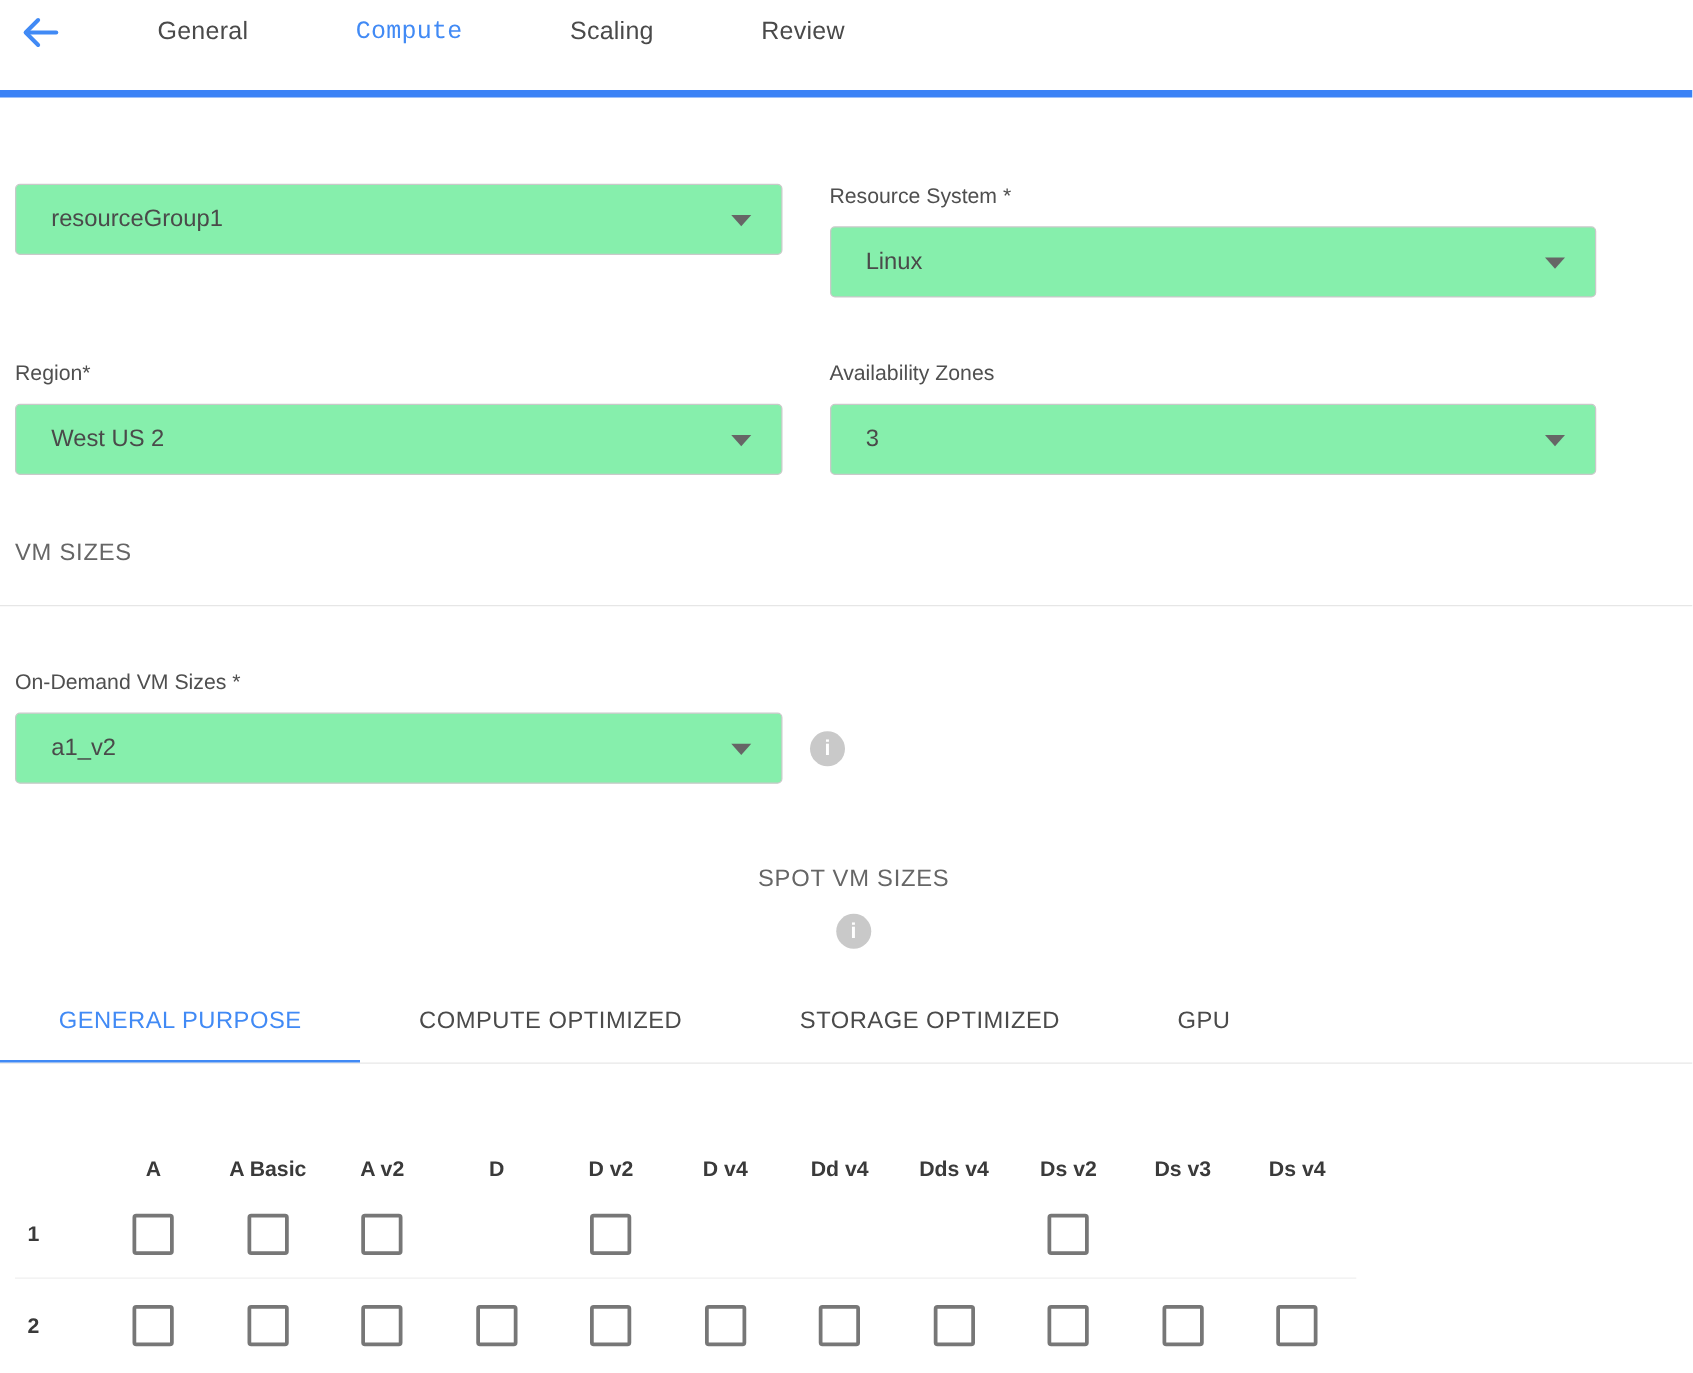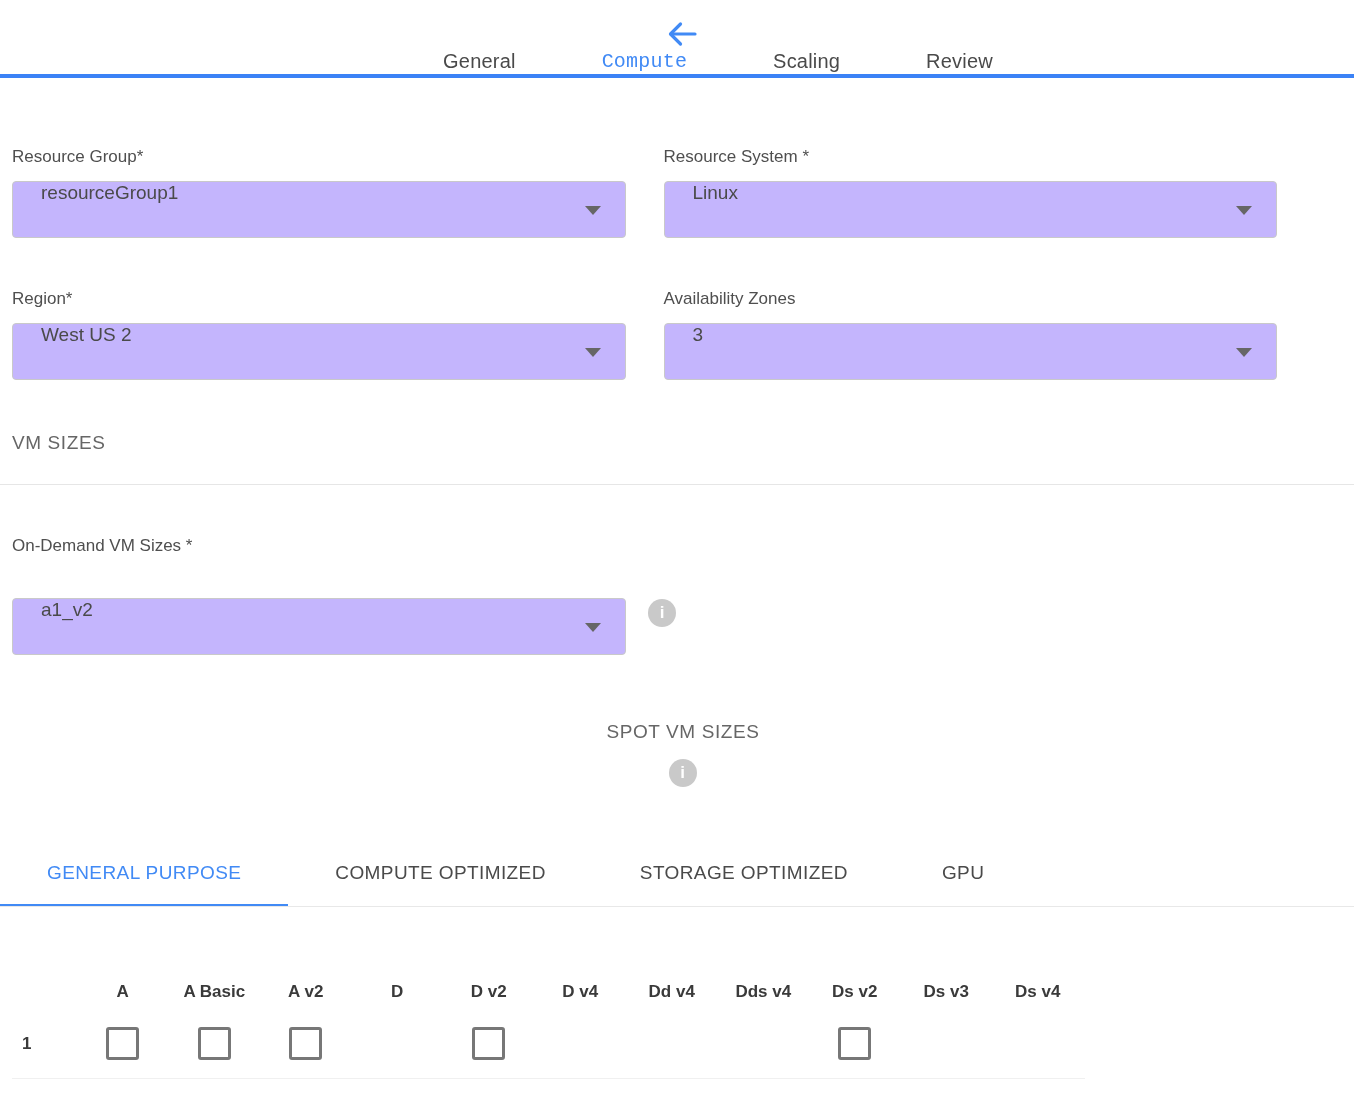--- a/index.html
+++ b/index.html
@@ -3,63 +3,63 @@
 <meta charset="utf-8">
 <style>
   * { margin:0; padding:0; box-sizing:border-box; }
   html,body {
     width:1354px; height:1098px; background:#fff; overflow:hidden;
     font-family:"Liberation Sans","DejaVu Sans",sans-serif; color:#4a4a4a;
   }
   :root { --accent:#418af5; --cb-border:#777; }
 
   
-  .topbar { height:78px; border-bottom:4px solid #3b82f6; display:flex; align-items:center;
-            padding:18px 0 24px 10px;flex-direction:column; }
+  .topbar { height:78px; border-bottom:6px solid #3b82f6; display:flex; align-items:center;
+            padding:3px 0 24px 10px; }
   .back-btn { width:44px; height:40px; background:none; border:none; cursor:pointer;
               display:flex; align-items:center; justify-content:center; color:var(--accent); }
   .steps { display:flex; gap:86px; margin-left:72px; }
   .step { background:none; border:none; font-family:inherit; font-size:20px; color:#4a4a4a;
           cursor:pointer; letter-spacing:.2px; }
   .step.active { color:var(--accent);font-family:Liberation Mono, monospace; }
 
   
   .fields-grid { display:grid; grid-template-columns:1fr 1fr; column-gap:38px; row-gap:51px;
                  margin:69px 77px 0 12px; }
   .field-label { display:block; font-size:17px; color:#4f4f4f; margin-bottom:14px; }
   .select { position:relative; height:57px; border:1px solid #c9c9c9; border-radius:4px;
-            background:#c4b5fd; display:flex; padding:0 60px 0 28px;
+            background:#86efac; display:flex; align-items:center; padding:0 60px 0 28px;
             font-size:19px; color:#4a4a4a; cursor:pointer; }
   .caret { position:absolute; right:24px; top:50%; margin-top:-4px; width:0; height:0;
            border-left:8px solid transparent; border-right:8px solid transparent;
            border-top:9px solid #666; }
 
   
   .section-heading { display:flex; align-items:center; gap:16px; margin-left:12px;
                      font-size:19px; font-weight:normal; color:#666; letter-spacing:.6px; }
   .heading-vm { margin-top:52px; }
   hr.full { border:none; border-top:1px solid #e6e6e6; margin-top:30px; }
 
   .info-icon { width:28px; height:28px; border-radius:50%; background:#c9c9c9; color:#fff;
                display:inline-flex; align-items:center; justify-content:center;
                font-size:17px; font-weight:bold; font-style:normal; flex:0 0 auto; cursor:pointer; }
 
   
   .on-demand { margin:51px 0 0 12px; }
   .on-demand .row { display:flex; align-items:center; gap:22px; margin-top:14px; }
-  .on-demand .select { width:614px;margin-top:28px; }
+  .on-demand .select { width:614px; }
 
   .heading-spot { margin-top:66px;flex-direction:column; }
 
   
   .spot-tabs { display:flex; margin-top:47px; border-bottom:1px solid #e8e8e8;
                overflow:hidden; white-space:nowrap; }
   .spot-tab { position:relative; padding:0 47px 22px; background:none; border:none;
               font-family:inherit; font-size:19px; letter-spacing:.4px; color:#4a4a4a;
-              cursor:pointer;margin-top:28px; }
+              cursor:pointer; }
   .spot-tab.active { color:var(--accent); }
   .spot-tab.active::after { content:""; position:absolute; left:0; right:0; bottom:-2px;
                             height:4px; background:var(--accent); }
 
   
   .vm-table { margin:75px 0 0 12px; }
   .vm-grid { display:grid; grid-template-columns:65px repeat(11, 91.5px); align-items:center; }
   .col-head { text-align:center; font-weight:bold; font-size:17px; color:#3a3a3a; }
   .row-label { font-weight:bold; font-size:17px; color:#3a3a3a; padding-left:10px; }
   .cb-row-1 { margin-top:25px; }
@@ -83,21 +83,20 @@
       <button class="step">General</button>
       <button class="step active">Compute</button>
       <button class="step">Scaling</button>
       <button class="step">Review</button>
     </nav>
 </header>
 
 <main>
   <section class="fields-grid">
       <div class="field">
-        <label class="field-label">Resource Group*</label>
         <div class="select">
           <span class="select-value">resourceGroup1</span>
           <span class="caret"></span>
         </div>
       </div>
       <div class="field">
         <label class="field-label">Resource System *</label>
         <div class="select">
           <span class="select-value">Linux</span>
           <span class="caret"></span>

